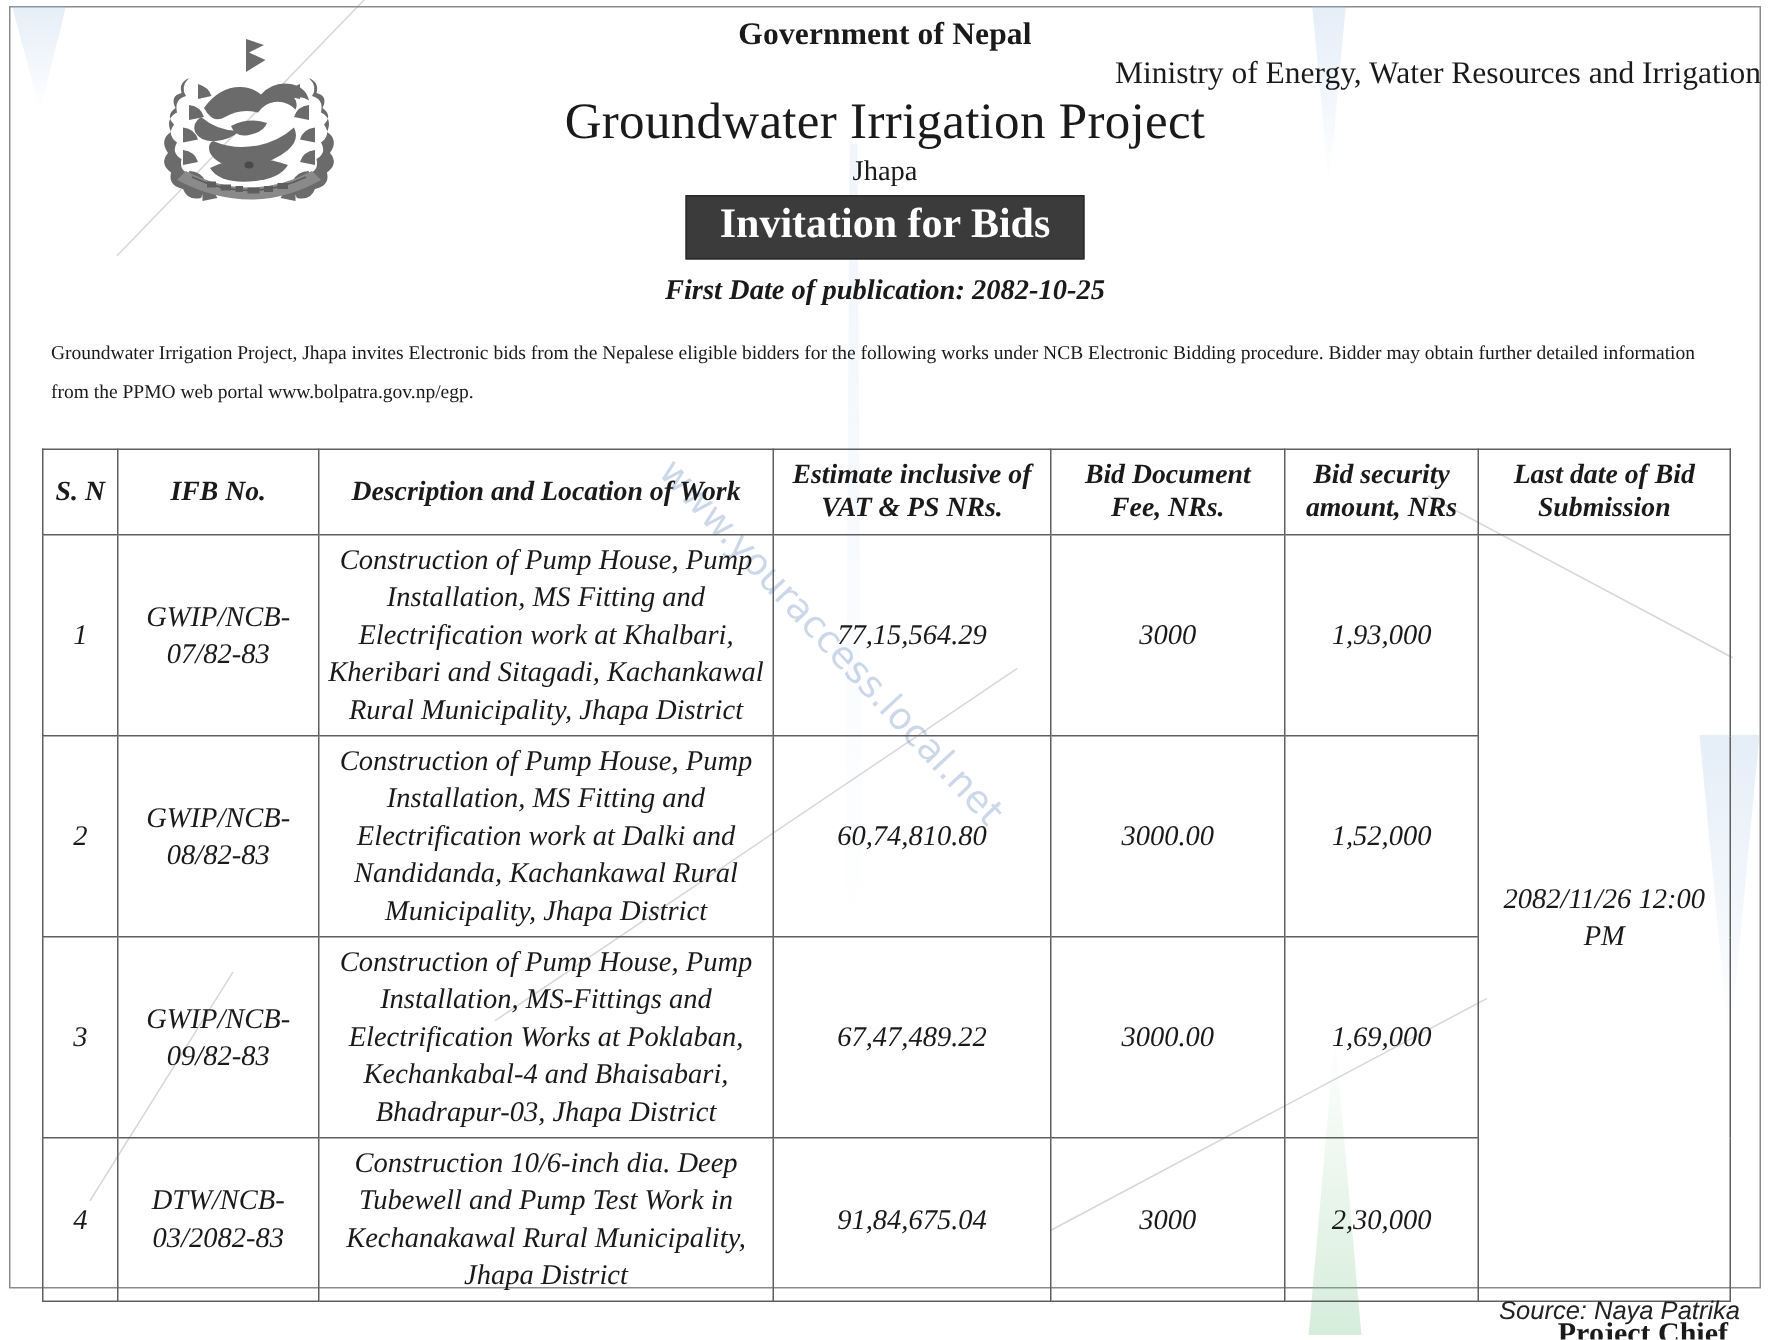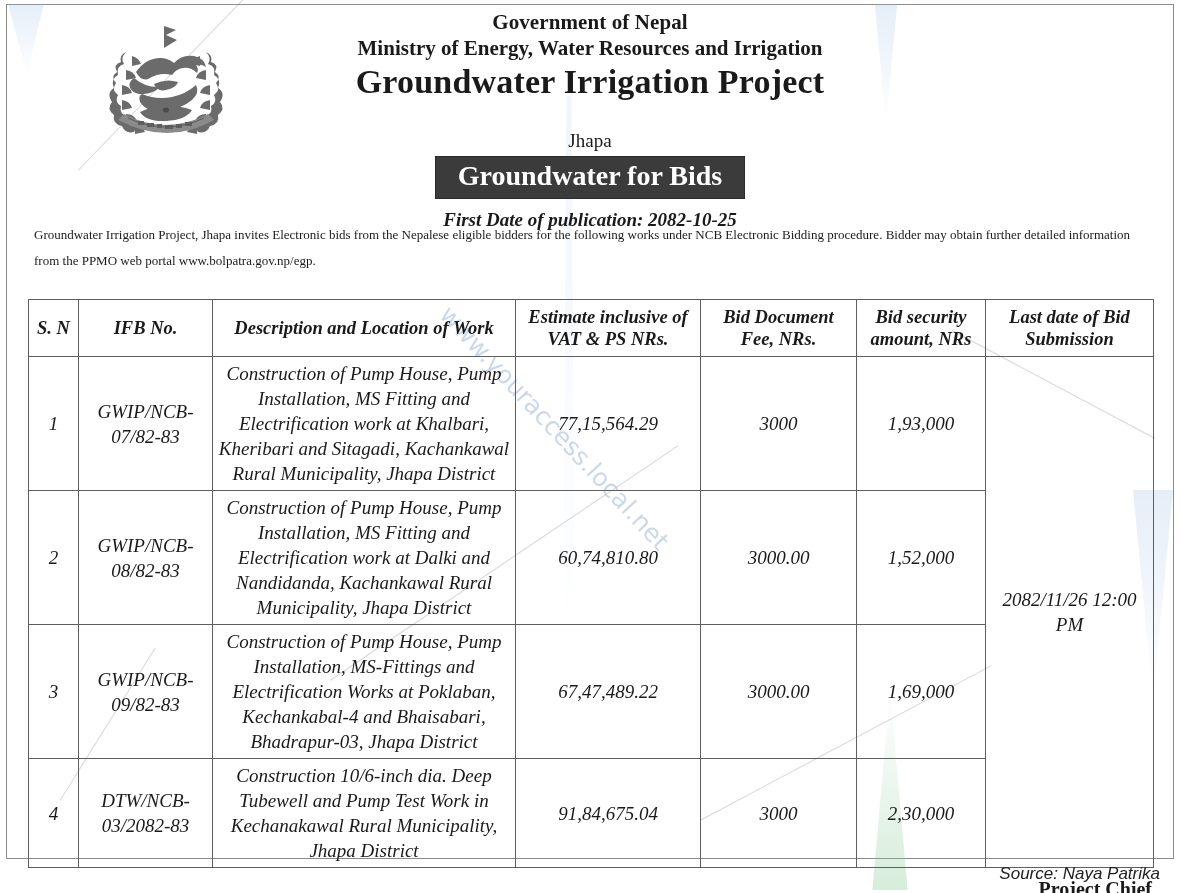--- a/index.html
+++ b/index.html
@@ -90,31 +90,31 @@
   .head-lines {
     position: absolute;
     left: 0; right: 0; top: 6px;
     text-align: center;
   }
   .gov-line {
     font-size: 21px; font-weight: bold; line-height: 25px;
     letter-spacing: .1px;
   }
   .min-line {
-    font-size: 21px; font-weight: bold; line-height: 26px;
+    font-size: 21px; font-weight: normal; line-height: 26px; text-align: right;
   }
   .dept-line {
     font-size: 20px; font-weight: bold; line-height: 26px;
   }
   .proj-line {
-    font-size: 34px; font-weight: bold; line-height: 42px;
+    font-size: 34px; font-weight: normal; line-height: 42px;
     letter-spacing: .2px;
   }
   .jhapa-line {
-    font-size: 19px; line-height: 23px; font-weight: normal; margin-top: 26px;
+    font-size: 19px; line-height: 23px; font-weight: normal;
   }
   .ifb-banner-wrap { text-align: center; margin-top: 4px; }
   .ifb-banner {
     display: inline-block;
     background: #3b3b3b;
     color: #ffffff;
     font-size: 28px;
     font-weight: bold;
     padding: 2px 22px 5px 22px;
     border: 1px solid #2a2a2a;
@@ -255,21 +255,21 @@
       </g>
     </svg>
 
     <div class="head-lines">
       <div class="gov-line">Government of Nepal</div>
       <div class="min-line">Ministry of Energy, Water Resources and Irrigation</div>
       <div class="proj-line">Groundwater Irrigation Project</div>
       <div class="jhapa-line">Jhapa</div>
 
       <div class="ifb-banner-wrap">
-        <span class="ifb-banner">Groundwater for Bids</span>
+        <span class="ifb-banner">Invitation for Bids</span>
       </div>
 
       <div class="pub-date">First Date of publication: 2082-10-25</div>
     </div>
   </div>
 
   <p class="intro">Groundwater Irrigation Project, Jhapa invites Electronic bids from the Nepalese eligible bidders for the following works under NCB Electronic Bidding procedure. Bidder may obtain further detailed information from the PPMO web portal www.bolpatra.gov.np/egp.</p>
 
   <div class="tbl-wrap">
     <table class="bids">

